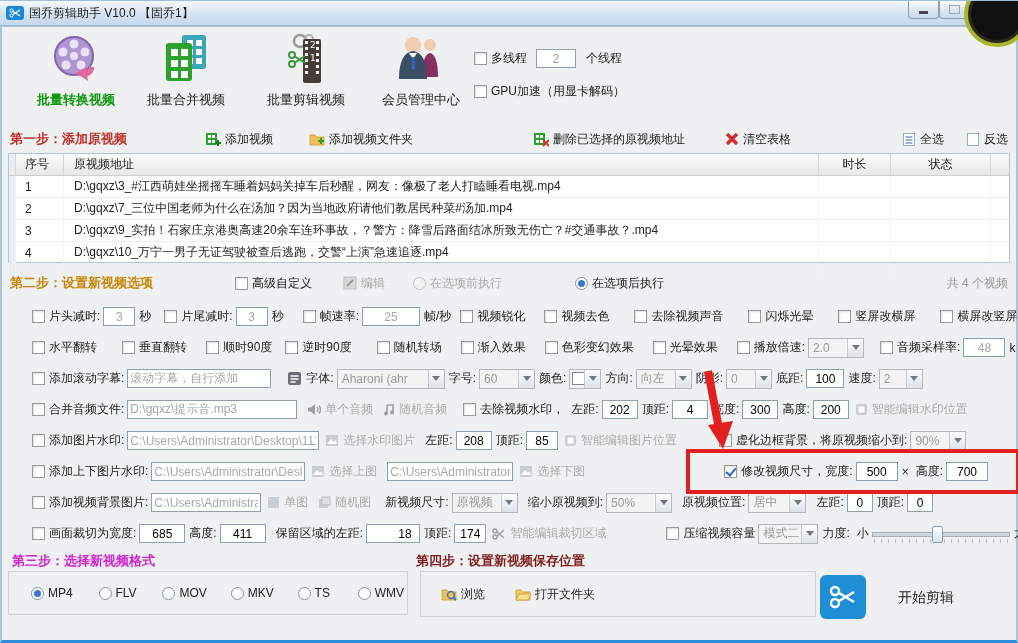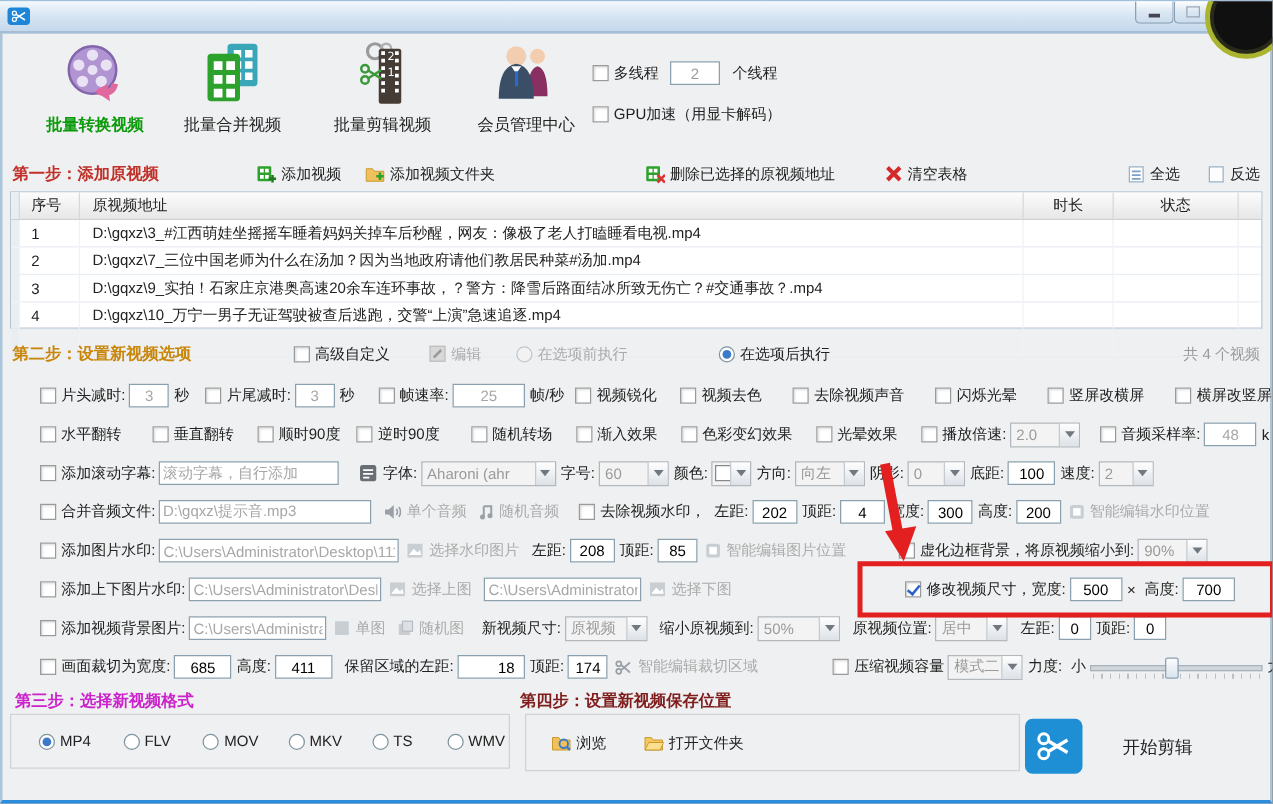--- a/index.html
+++ b/index.html
@@ -85,20 +85,21 @@
 <div class="screen">
 
   <div class="titlebar">
     <span class="appicon">
       <svg width="12" height="10" viewBox="0 0 12 10">
           <circle cx="2.5" cy="2.5" r="1.6" fill="none" stroke="#fff" stroke-width="1"></circle>
           <circle cx="2.5" cy="7.5" r="1.6" fill="none" stroke="#fff" stroke-width="1"></circle>
           <path d="M4 3.5 L11 8 M4 6.5 L11 2" stroke="#fff" stroke-width="1.2"></path>
         </svg>
     </span>
+    <span class="title">国乔剪辑助手 V10.0 【固乔1】</span>
     <div class="winbtns">
       <span class="wbtn">
           <span class="glyph-min"></span>
         </span>
       <span class="wbtn">
           <span class="glyph-max"></span>
         </span>
       <span class="wbtn close"></span>
     </div>
   </div>
@@ -195,21 +196,21 @@
       <svg class="ic" width="16" height="16" viewBox="0 0 16 16">
           <rect x="1" y="2" width="11" height="12" rx="1" fill="#2ca12c"></rect>
           <rect x="3" y="4" width="3" height="3" fill="#fff"></rect>
           <rect x="7" y="4" width="3" height="3" fill="#fff"></rect>
           <rect x="3" y="9" width="3" height="3" fill="#fff"></rect>
           <rect x="7" y="9" width="3" height="3" fill="#fff"></rect>
           <path d="M13 9 v6 M10 12 h6" stroke="#1d7a1d" stroke-width="2"></path>
         </svg>
       <span>添加视频</span>
     </span>
-    <span class="ibtn" style="margin-left:19px;">
+    <span class="ibtn" style="margin-left:36px;">
       <svg class="ic" width="16" height="16" viewBox="0 0 16 16">
           <path d="M1 4 l5 0 l1.5 2 l7.5 0 l0 8 l-14 0 z" fill="#f0c05a" stroke="#c89a30" stroke-width="0.8"></path>
           <path d="M12 7 v6 M9 10 h6" stroke="#2ca12c" stroke-width="2"></path>
         </svg>
       <span>添加视频文件夹</span>
     </span>
     <span class="ibtn" style="margin-left:120px;">
       <svg class="ic" width="16" height="16" viewBox="0 0 16 16">
           <rect x="1" y="2" width="11" height="12" rx="1" fill="#2ca12c"></rect>
           <rect x="3" y="4" width="3" height="3" fill="#fff"></rect>

